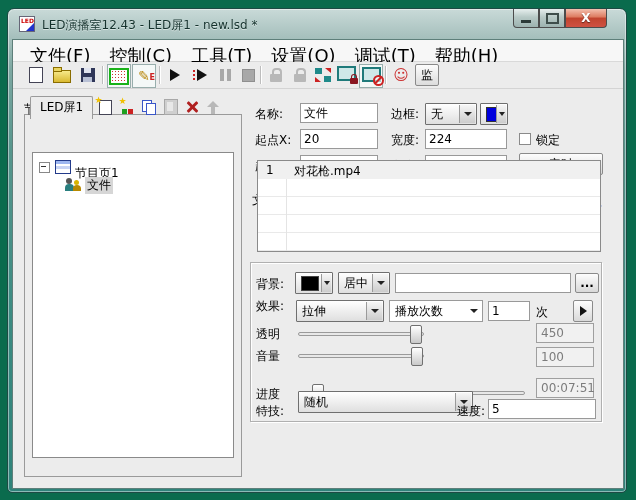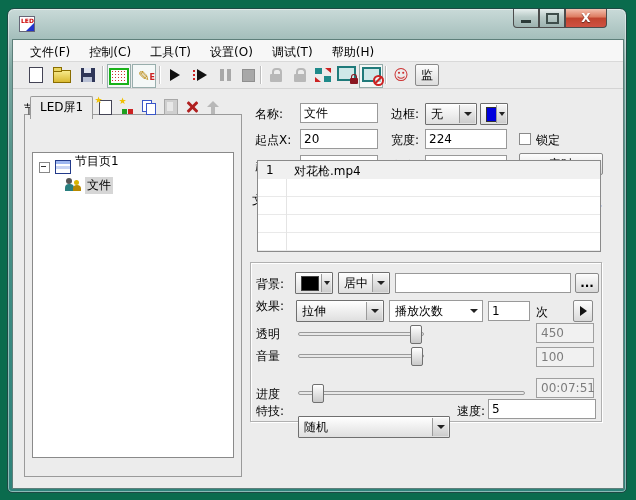--- a/index.html
+++ b/index.html
@@ -24,21 +24,21 @@
   #btn-max{left:531px;width:26px;background:linear-gradient(#e7efee,#b7c9c6 45%,#9db3b0);}
   #btn-close{left:557px;width:42px;border-radius:0 0 4px 0;background:linear-gradient(#f3c0ae,#dd7a5f 45%,#c1442e 50%,#cf5142);}
   #btn-min .g{width:10px;height:3px;background:#2c3a38;margin-top:6px;}
   #btn-max .g{width:9px;height:7px;border:2px solid #3e4e4b;}
   #btn-close .g{color:#fff;font-size:12px;font-weight:bold;text-shadow:0 1px 1px rgba(0,0,0,.5);line-height:12px;}
 
   
   #client{left:4px;top:30px;width:612px;height:450px;background:#ececec;border:1px solid #5e7f7a;}
 
   #menubar{left:0;top:0;right:0;height:22px;background:#f7f7f7;border-bottom:1px solid #d9d9d9;padding-left:10px;}
-  .menu-item{display:inline-block;font-size:12px;color:#000;padding:4px 7px 0 7px;}
+  .menu-item{display:inline-block;font-size:18px;color:#000;padding:4px 7px 0 7px;}
 
   #toolbar{left:0;top:22px;right:0;height:27px;background:#ececec;border-bottom:1px solid #d4d4d4;}
   .tbtn{position:absolute;top:2px;width:22px;height:22px;display:flex;align-items:center;justify-content:center;}
   .tbtn.pressed{border:1px solid #98aeac;background:#f4f8f7;}
   .tsep{position:absolute;top:4px;width:1px;height:18px;background:#bdbdbd;box-shadow:1px 0 0 #fff;}
 
   
   .i-doc{width:12px;height:14px;background:#fff;border:1px solid #445;}
   .i-folder{width:16px;height:11px;background:linear-gradient(#f7e98a,#d9b931);border:1px solid #8a6d00;position:relative;margin-top:3px;}
   .i-folder::before{content:"";position:absolute;left:-1px;top:-4px;width:7px;height:3px;background:#e9d560;border:1px solid #8a6d00;}
@@ -140,20 +140,21 @@
 </style>
 </head>
 <body>
 
 <div id="win" class="abs">
   <div id="titlebar" class="abs">
     <div id="title-icon" class="abs">
       <span class="led">LED</span>
         <span class="arr"></span>
     </div>
+    <div id="title-text" class="abs">LED演播室12.43 - LED屏1 - new.lsd *</div>
     <div id="btn-min" class="abs capbtn">
         <div class="g"></div>
       </div>
     <div id="btn-max" class="abs capbtn">
         <div class="g"></div>
       </div>
     <div id="btn-close" class="abs capbtn">
         <div class="g">X</div>
       </div>
   </div>
@@ -259,21 +260,21 @@
     <div class="ptbtn" style="left:169px">
         <div class="i-x"></div>
       </div>
     <div class="ptbtn" style="left:190px">
         <div class="i-arr"></div>
       </div>
 
     <div id="tree" class="abs">
       <div class="exp" style="left:6px;top:9px"></div>
       <div class="i-tpage" style="left:22px;top:7px"></div>
-      <div class="tree-lbl" style="left:42px;top:0">节目页1</div>
+      <div class="tree-lbl" style="left:42px;top:12px">节目页1</div>
       <div class="i-person" style="left:32px;top:25px">
           <span class="h1"></span>
           <span class="b1"></span>
           <span class="h2"></span>
           <span class="b2"></span>
         </div>
       <div class="tree-lbl sel" style="left:52px;top:24px">文件</div>
     </div>
 
     <div class="abs lbl" style="left:242px;top:67px">名称:</div>
@@ -398,21 +399,21 @@
 
 
       <div class="abs lbl" style="left:5px;top:124px">进度</div>
       <div class="abs" style="left:47px;top:120px;width:227px;height:19px">
         <div class="track"></div>
           <div class="thumb" style="left:14px"></div>
       </div>
       <div class="abs valbox" style="left:285px;top:115px;width:58px;height:20px">00:07:51</div>
 
       <div class="abs lbl" style="left:5px;top:141px">特技:</div>
-      <div class="abs combo3d" style="left:47px;top:153px;width:152px;height:22px">
+      <div class="abs combo3d" style="left:47px;top:128px;width:175px;height:22px">
         <span>随机</span>
           <span class="ar">
             <span class="caret"></span>
           </span>
       </div>
       <div class="abs lbl" style="left:206px;top:141px">速度:</div>
       <div class="abs edit" style="left:237px;top:136px;width:108px;height:20px">5</div>
     </div>
 
   </div>

